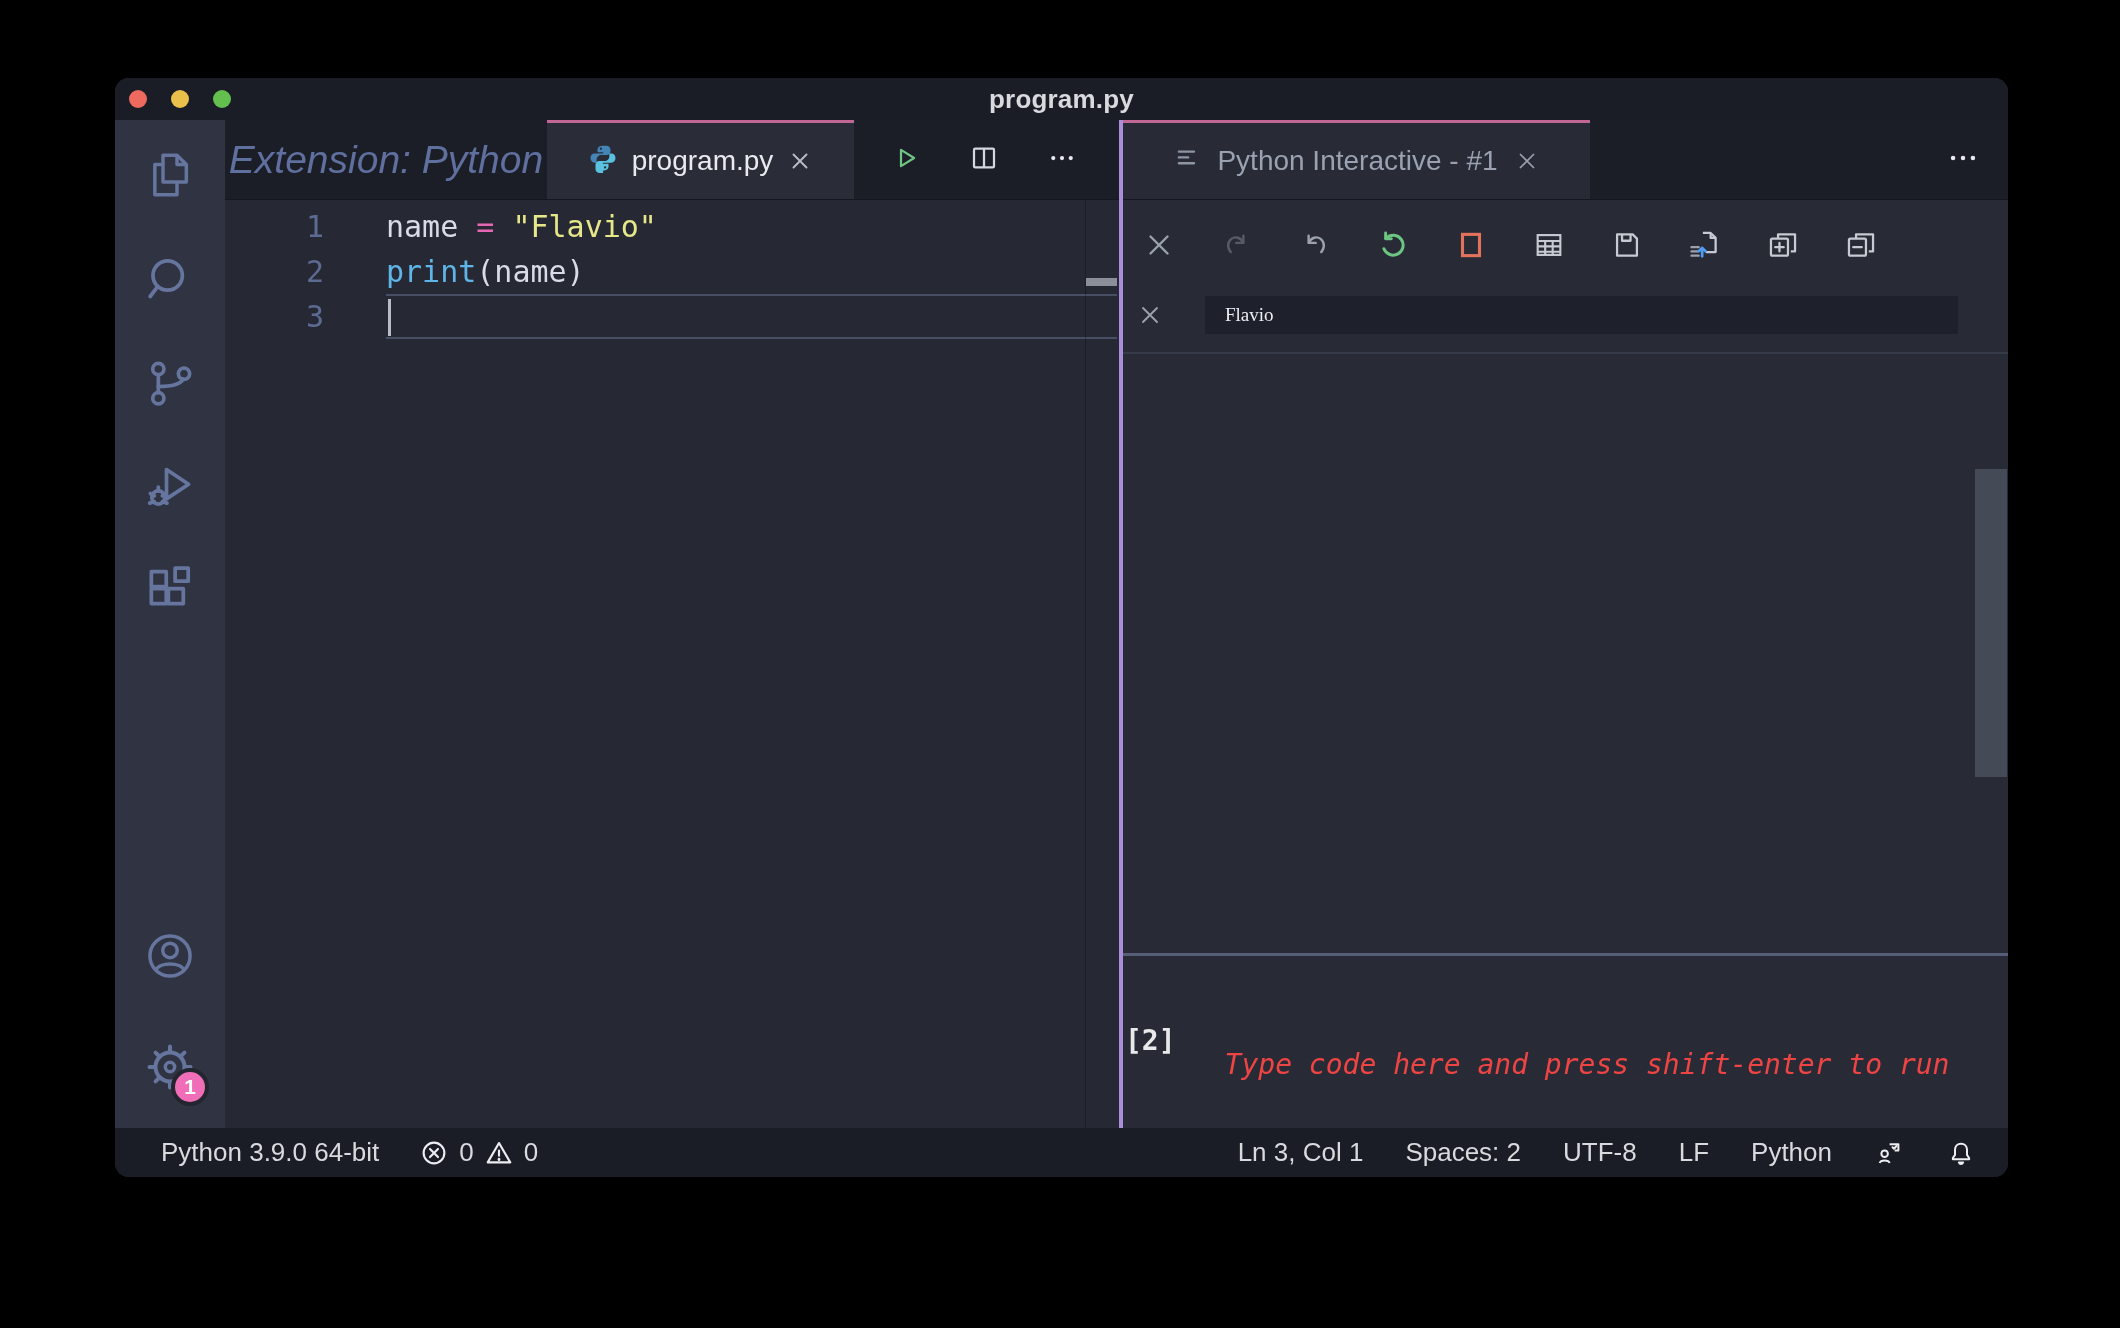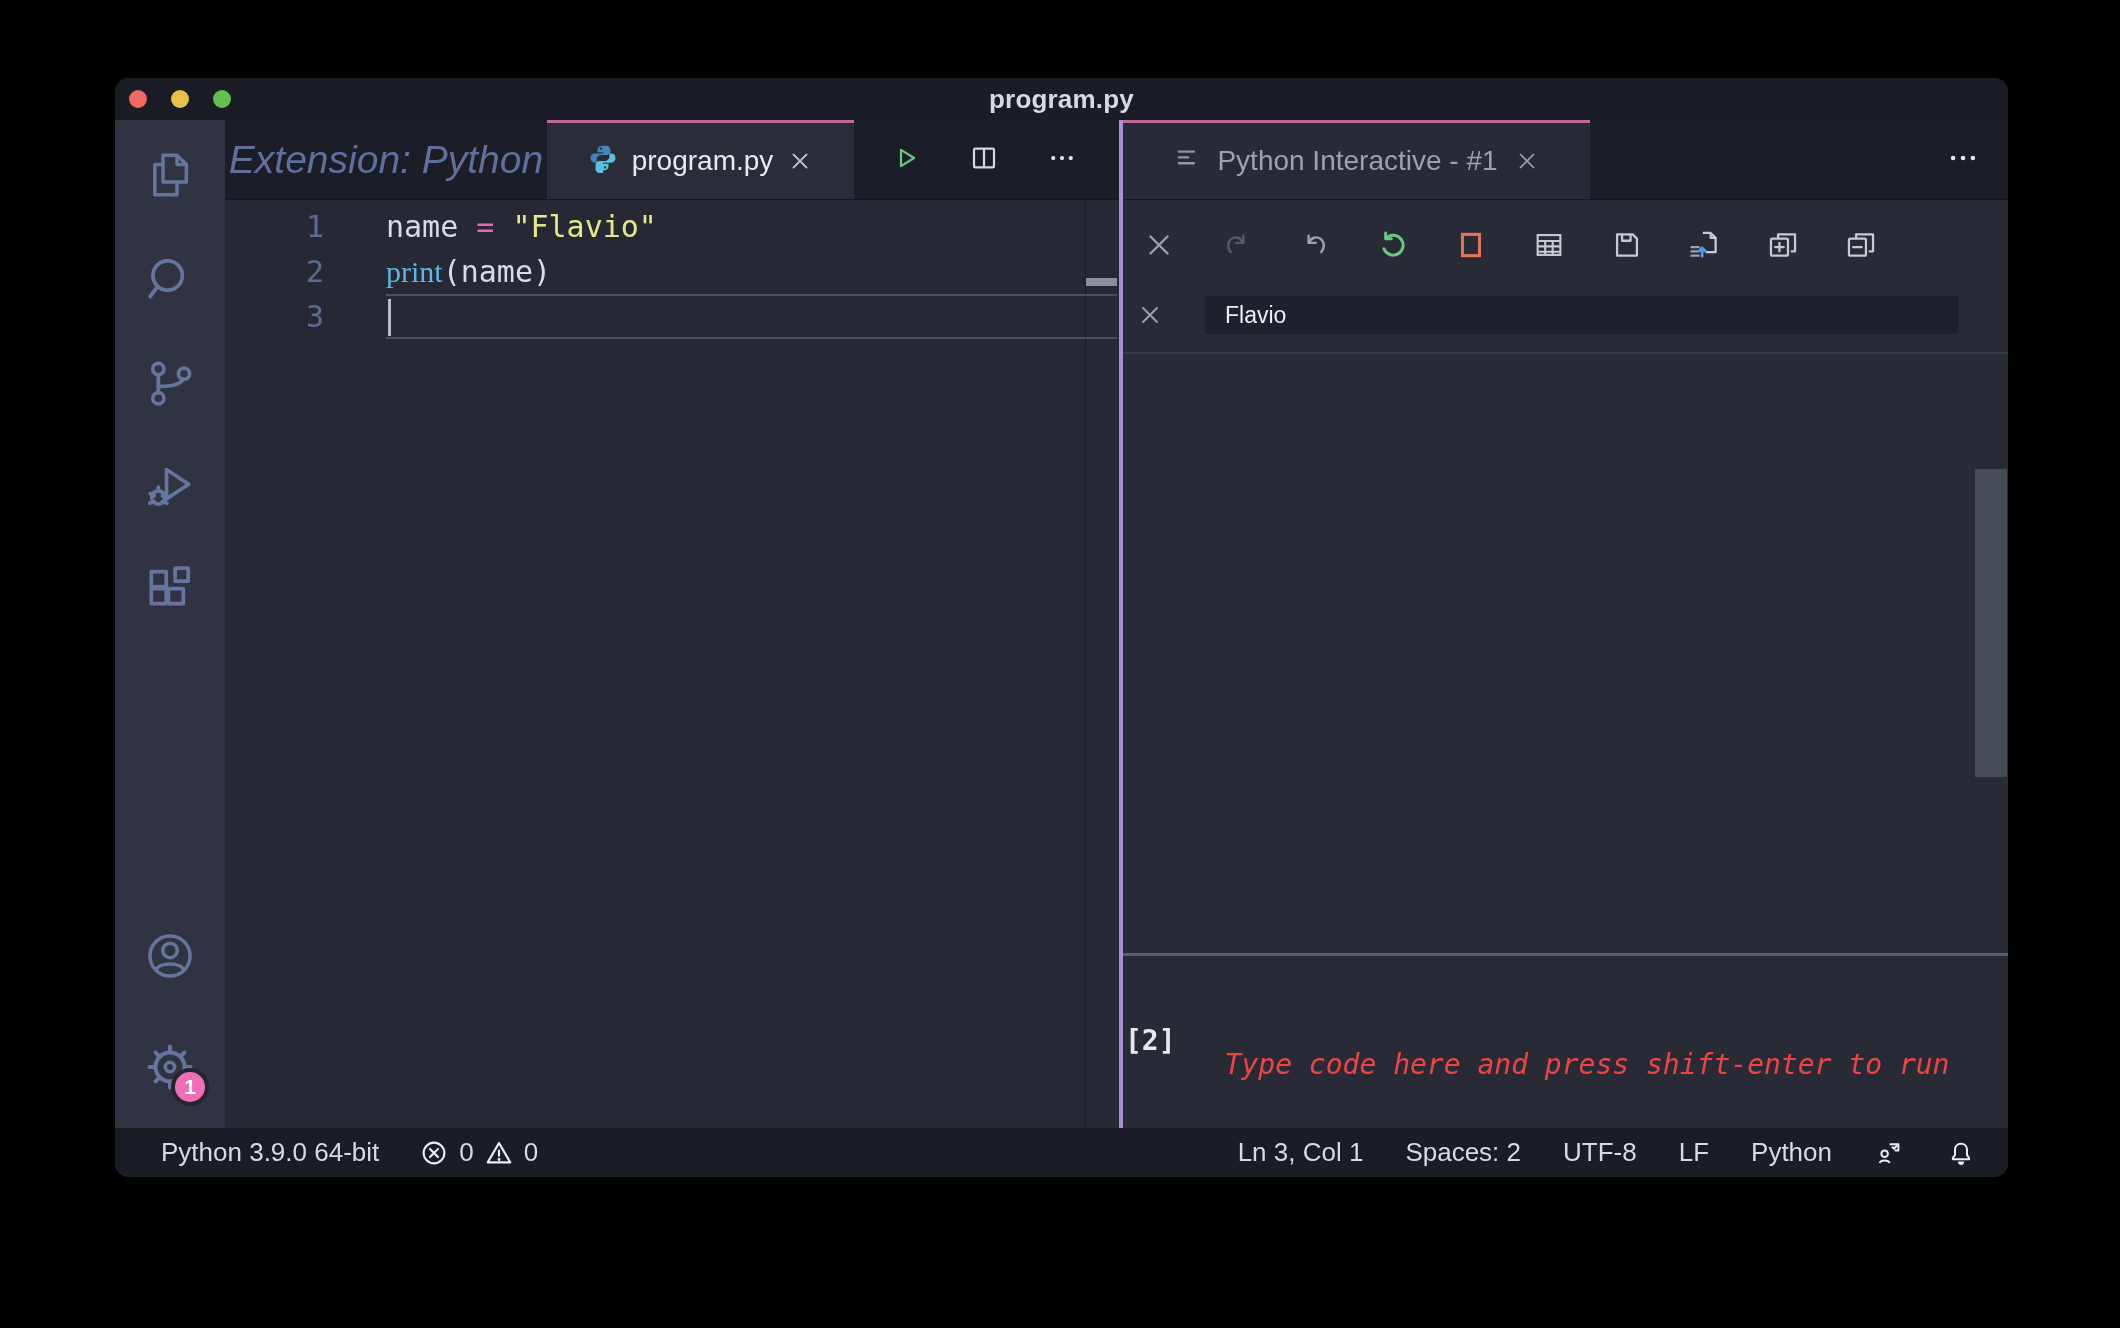--- a/index.html
+++ b/index.html
@@ -74,21 +74,21 @@
   .tab-actions .abtn{display:flex;align-items:center;justify-content:center;}
   .tab-actions svg{width:30px;height:30px;}
 
   .editor{flex:1;background:var(--editor_bg);position:relative;font-family:"DejaVu Sans Mono",monospace;
     font-size:30px;color:var(--code_default);}
   .code-area{padding-top:4px;}
   .code-row{height:45px;display:flex;align-items:center;white-space:pre;}
   .gutter{width:161px;flex:0 0 161px;text-align:right;padding-right:62px;color:var(--linenum);}
   .tok-op{color:var(--code_pink);}
   .tok-str{color:var(--code_yellow);}
-  .tok-fn{color:var(--code_blue);font-family:Liberation Serif, serif;}
+  .tok-fn{color:var(--code_blue);}
   .current-line{position:absolute;left:161px;top:94px;width:731px;height:45px;
     border-top:2px solid #474e66;border-bottom:2px solid #474e66;}
   .cursor{position:absolute;left:163px;top:99px;width:3px;height:37px;background:#b8bcc8;}
   .overview-mark{position:absolute;left:861px;top:78px;width:31px;height:8px;background:#8a8f99;}
   .editor-edge{position:absolute;right:33px;top:0;bottom:0;width:1px;background:rgba(0,0,0,.25);}
 
   .sash{width:4px;flex:0 0 4px;background:var(--sash_purple);cursor:col-resize;}
 
   
   .panel{flex:1;display:flex;flex-direction:column;min-width:0;}
@@ -103,21 +103,21 @@
   .panel-body{flex:1;background:var(--panel_bg);position:relative;}
   .interactive-toolbar{position:absolute;left:17px;top:28px;display:flex;gap:40px;}
   .tbtn{width:38px;height:38px;display:flex;align-items:center;justify-content:center;}
   .tbtn svg{width:34px;height:34px;}
 
   .output-row{position:absolute;left:0;top:96px;width:100%;height:38px;display:flex;align-items:center;}
   .output-close{width:28px;height:28px;margin-left:13px;color:#9ba1ad;}
   .output-close svg{width:28px;height:28px;}
   .output-cell{position:absolute;left:82px;top:0;width:753px;height:38px;background:var(--cell_bg);
     display:flex;align-items:center;padding-left:20px;
-    font-family:Liberation Sans, sans-serif;font-size:23px;color:#eceef2;}
+    font-family:Liberation Serif, serif;font-size:19px;color:#eceef2;}
   .output-divider{position:absolute;left:0;top:152px;width:100%;height:2px;background:#363b49;}
 
   .panel-scrollbar{position:absolute;left:852px;top:269px;width:32px;height:308px;background:#454a57;}
 
   .input-divider{position:absolute;left:0;top:753px;width:100%;height:3px;background:#565d78;}
   .input-area{position:absolute;left:0;top:820px;width:100%;height:40px;display:flex;align-items:center;
     font-family:"DejaVu Sans Mono",monospace;font-size:28px;}
   .prompt{color:#e8e9ea;font-weight:700;padding-left:2px;}
   .placeholder{margin-left:49px;color:#ef4444;font-style:italic;margin-top:48px;}
 

